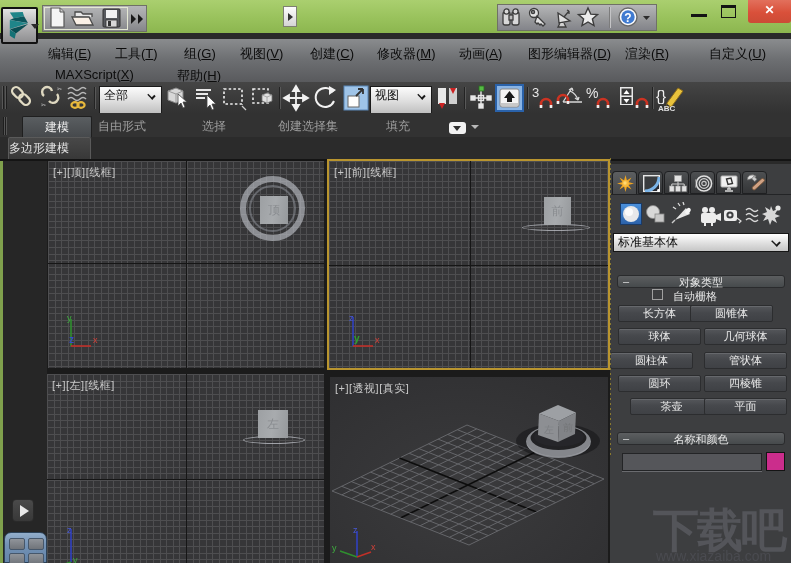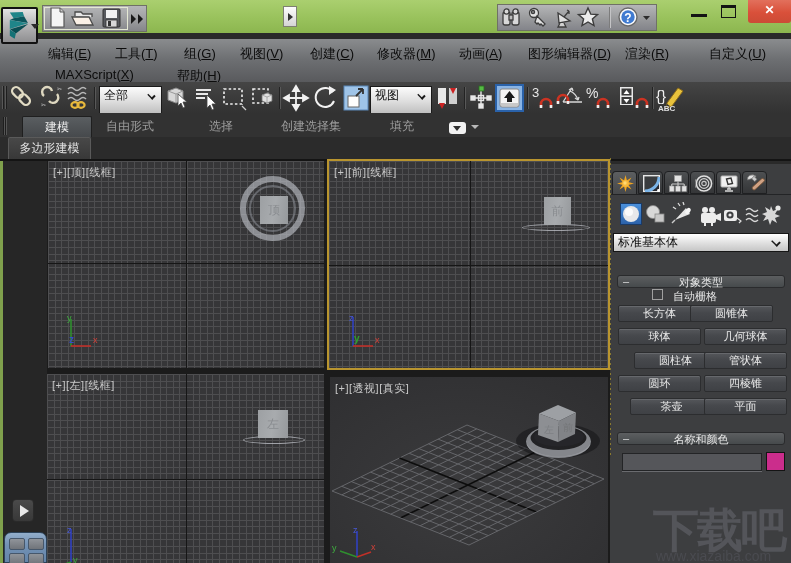--- a/index.html
+++ b/index.html
@@ -44,30 +44,30 @@
   background:linear-gradient(#454545,#3a3a3a 55%,#323232); }
 .combo { position:absolute; top:4px; height:28px; background:linear-gradient(#fcfcfc,#dedede 55%,#c0c0c0);
   border:1px solid #1a1a1a; font-size:12px; color:#0c0c0c; line-height:16px; padding-left:4px; }
 .cv { position:absolute; right:6px; top:5px; width:7px; height:7px;
   border-right:2px solid #1a1a1a; border-bottom:2px solid #1a1a1a; transform:rotate(45deg) scale(1,0.7); }
 
 
 #ribbon { left:0; top:113px; width:791px; height:48px; background:#323232; }
 #rgrip { position:absolute; left:3px; top:4px; width:4px; height:18px;
   background:linear-gradient(to right,#1e1e1e 0 1px,#555 1px 2px,#1e1e1e 2px 3px,#555 3px 4px); }
-.rtab { position:absolute; top:3px; height:21px; line-height:21px; font-size:12px; color:#9d9d9d; text-align:center; }
+.rtab { position:absolute; top:3px; height:21px; line-height:21px; font-size:12px; color:#9d9d9d; }
 #rtab-active { position:absolute; left:22px; top:3px; width:70px; height:22px; background:linear-gradient(#5a5e61,#45484b); color:#ececec;
   border:1px solid #1f1f1f; border-bottom:none; border-radius:2px 2px 0 0; line-height:21px; font-size:12px; text-align:center; }
 #rdrop { position:absolute; left:449px; top:9px; width:17px; height:12px; background:#f2f2f2;
   border-radius:3px; }
 #rdrop i { position:absolute; left:4px; top:4px; width:0; height:0; border:4.5px solid transparent; border-top:5px solid #2e2e2e; }
 #rcaret { position:absolute; left:471px; top:12px; width:0; height:0; border:4px solid transparent; border-top-color:#b8b8b8; }
 #subrow { position:absolute; left:0; top:24px; width:791px; height:22px; background:#2b2b2b; }
 #subtab { position:absolute; left:8px; top:24px; width:83px; height:22px; background:linear-gradient(#484848,#383838); border:1px solid #5a5a5a;
-  border-bottom:none; color:#e2e2e2; font-size:12px; line-height:21px; text-align:center; border-radius:2px 2px 0 0; }
+  border-bottom:none; color:#e2e2e2; font-size:12px; line-height:21px; border-radius:2px 2px 0 0; }
 #ribbonline { position:absolute; left:0; top:46px; width:791px; height:2px; background:#141414; }
 
 
 #leftstrip { left:0; top:161px; width:47px; height:402px; background:#262626; border-left:3px solid #7fa04c; }
 #lsbtn { left:12px; top:499px; width:22px; height:23px; background:linear-gradient(#4a4a4a,#383838); border:1px solid #2a2a2a; border-radius:4px; }
 #lsbtn .tri { position:absolute; left:7px; top:5px; width:0; height:0; border:6px solid transparent; border-left:9px solid #e8e8e8; border-right:none; }
 #lsicon { left:4px; top:532px; width:43px; height:31px; background:linear-gradient(#93aecb,#7492b5 40%,#6384a9); border-radius:7px 7px 0 0; border:1px solid #2c4258; }
 .lsq { position:absolute; width:16px; height:12px; background:linear-gradient(#90949a,#70747a); border:1px solid #46576b; border-radius:2px; }
 
 
@@ -574,21 +574,21 @@
         <circle cx="160" cy="6" r="2.6"></circle>
       </g>
     </svg>
     <div id="pdrop">标准基本体<span class="vv"></span></div>
     <div class="rollout" style="top:111px"><span class="minus">–</span>对象类型</div>
     <div id="chkrow"><span id="chk"></span><span style="margin-left:21px">自动栅格</span></div>
     <div class="obtn" style="left:8px;top:141px">长方体</div>
     <div class="obtn" style="left:80px;top:141px">圆锥体</div>
     <div class="obtn" style="left:8px;top:164px">球体</div>
     <div class="obtn" style="left:94px;top:164px">几何球体</div>
-    <div class="obtn" style="left:24px;top:188px">圆柱体</div>
+    <div class="obtn" style="left:0;top:188px">圆柱体</div>
     <div class="obtn" style="left:94px;top:188px">管状体</div>
     <div class="obtn" style="left:8px;top:211px">圆环</div>
     <div class="obtn" style="left:94px;top:211px">四棱锥</div>
     <div class="obtn" style="left:20px;top:234px">茶壶</div>
     <div class="obtn" style="left:94px;top:234px">平面</div>
     <div class="rollout" style="top:268px"><span class="minus">–</span>名称和颜色</div>
     <div id="namefield"></div>
     <div id="swatch"></div>
   </div>
   <div class="abs" style="left:610px;top:158px;width:1px;height:300px;background:repeating-linear-gradient(#8a7a30 0 2px, #3a3a3a 2px 5px);"></div>

